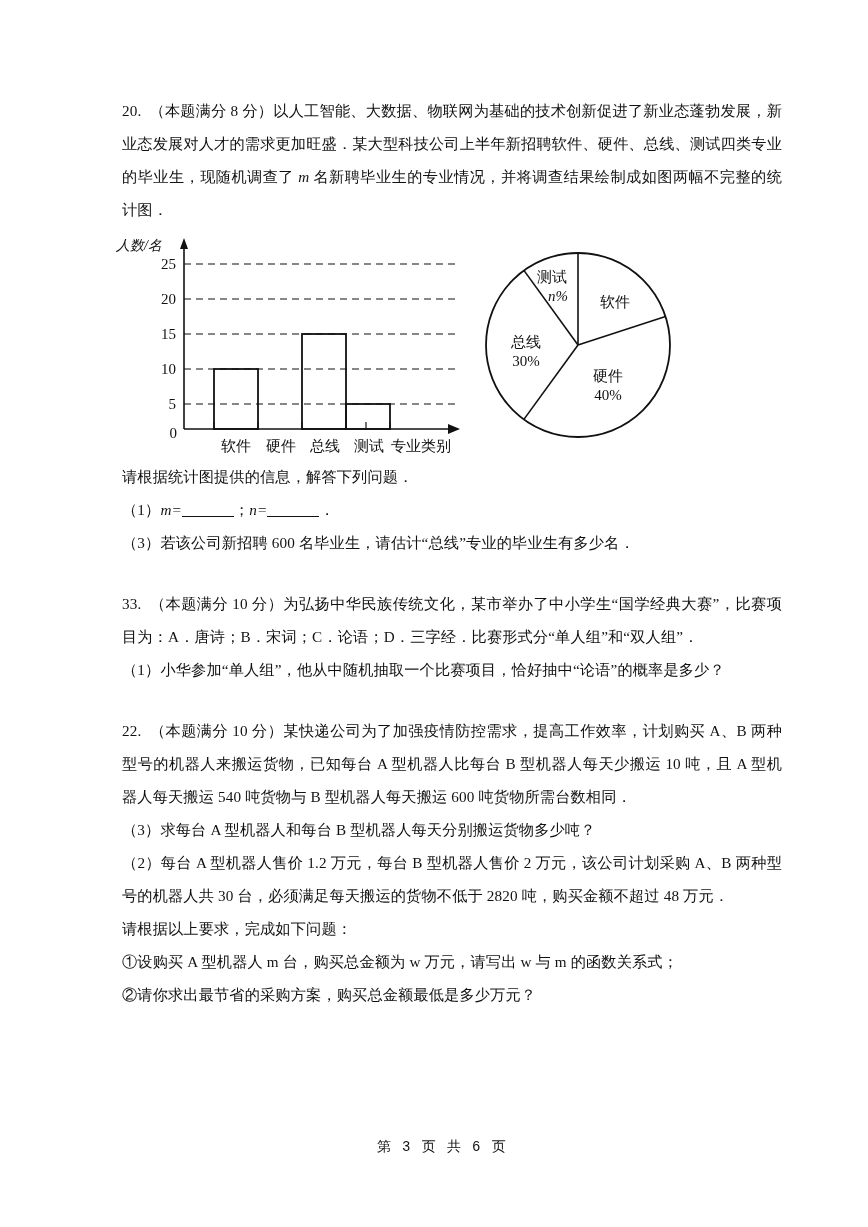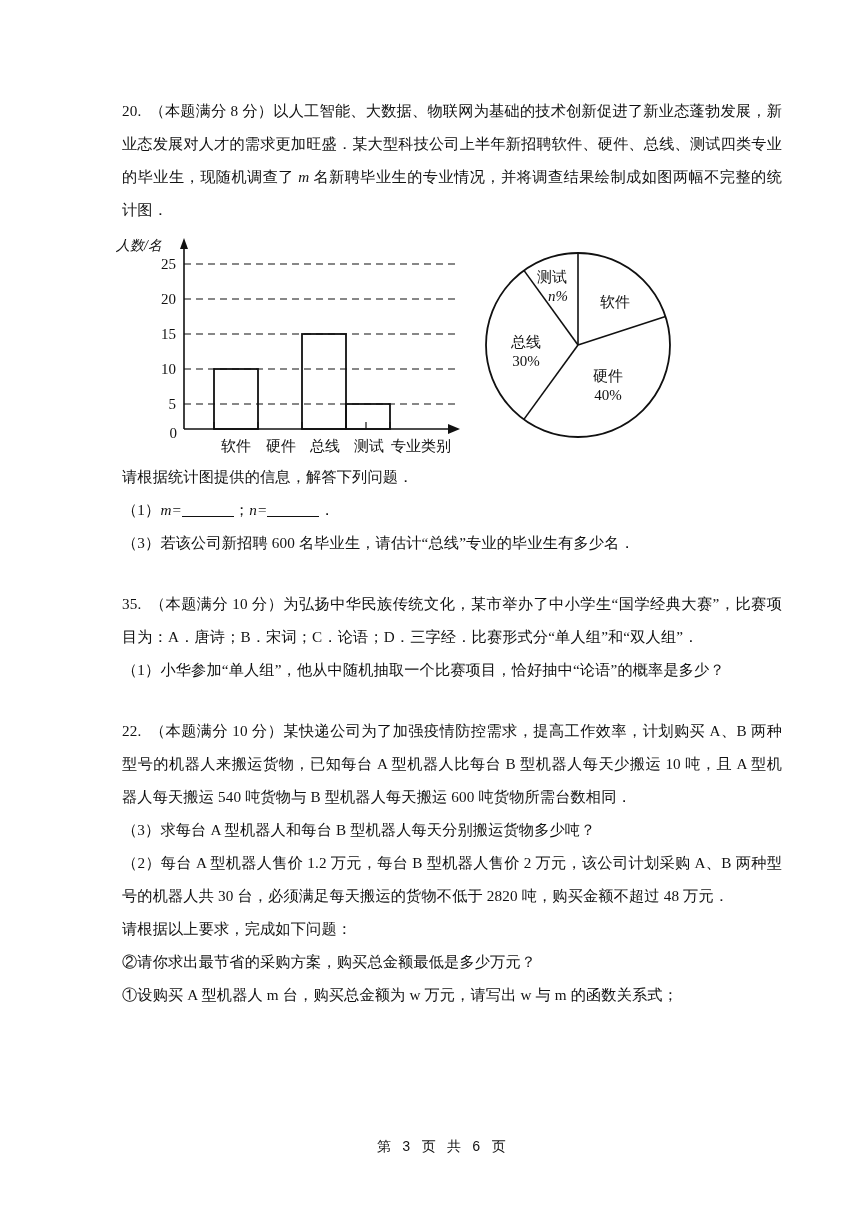--- a/index.html
+++ b/index.html
@@ -167,31 +167,31 @@
 
       <p class="para"><span>（1）</span><span class="it">m=</span><span class="blank"></span><span>；</span><span class="it">n=</span><span class="blank"></span><span>．</span></p>
 
 
       <p class="para">（3）若该公司新招聘 600 名毕业生，请估计“总线”专业的毕业生有多少名．</p>
     </div>
 
     <div class="bigspace"></div>
 
     <div>
-      <p class="para"><span>35.</span>&nbsp;&nbsp;<span>（本题满分 10 分）为弘扬中华民族传统文化，某市举办了中小学生“国学经典大赛”，比赛项目为：A．唐诗；B．宋词；C．论语；D．三字经．比赛形式分“单人组”和“双人组”．</span></p>
+      <p class="para"><span>33.</span>&nbsp;&nbsp;<span>（本题满分 10 分）为弘扬中华民族传统文化，某市举办了中小学生“国学经典大赛”，比赛项目为：A．唐诗；B．宋词；C．论语；D．三字经．比赛形式分“单人组”和“双人组”．</span></p>
       <p class="para">（1）小华参加“单人组”，他从中随机抽取一个比赛项目，恰好抽中“论语”的概率是多少？</p>
     </div>
 
     <div class="bigspace"></div>
 
     <div>
       <p class="para"><span>22.</span>&nbsp;&nbsp;<span>（本题满分 10 分）某快递公司为了加强疫情防控需求，提高工作效率，计划购买 A、B 两种型号的机器人来搬运货物，已知每台 A 型机器人比每台 B 型机器人每天少搬运 10 吨，且 A 型机器人每天搬运 540 吨货物与 B 型机器人每天搬运 600 吨货物所需台数相同．</span></p>
       <p class="para">（3）求每台 A 型机器人和每台 B 型机器人每天分别搬运货物多少吨？</p>
       <p class="para">（2）每台 A 型机器人售价 1.2 万元，每台 B 型机器人售价 2 万元，该公司计划采购 A、B 两种型号的机器人共 30 台，必须满足每天搬运的货物不低于 2820 吨，购买金额不超过 48 万元．</p>
       <p class="para">请根据以上要求，完成如下问题：</p>
+      <p class="para">①设购买 A 型机器人 m 台，购买总金额为 w 万元，请写出 w 与 m 的函数关系式；</p>
       <p class="para">②请你求出最节省的采购方案，购买总金额最低是多少万元？</p>
-      <p class="para">①设购买 A 型机器人 m 台，购买总金额为 w 万元，请写出 w 与 m 的函数关系式；</p>
     </div>
 
   </div>
 
   <div class="footer">第 3 页  共 6 页</div>
 </div>
 
 </body></html>

